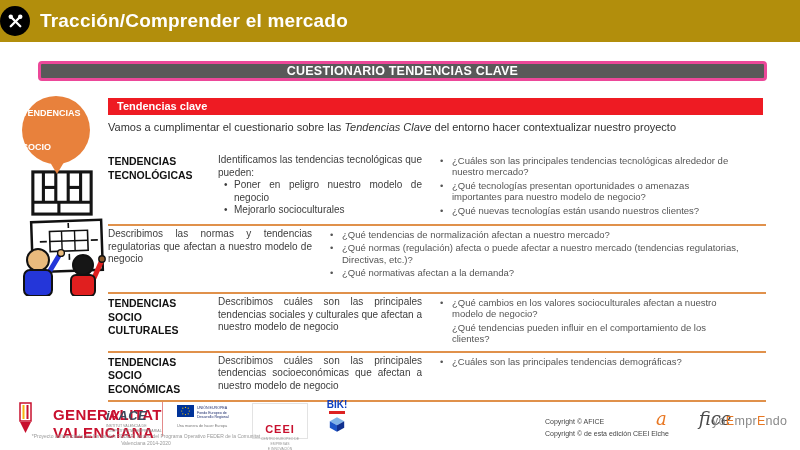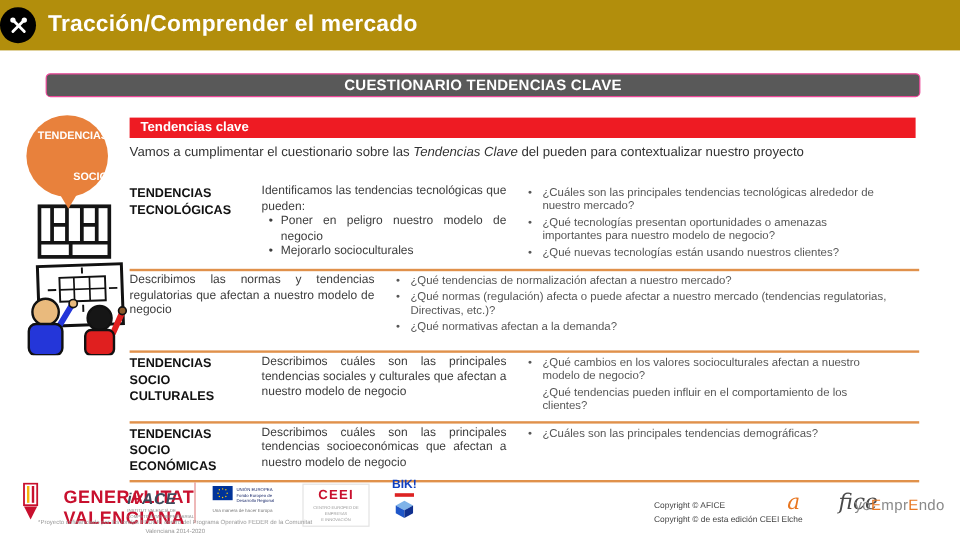--- a/index.html
+++ b/index.html
@@ -13,28 +13,28 @@
 
   
   .header{position:absolute;top:0;left:0;right:0;height:42px;background:var(--gold);
           display:flex;align-items:center;}
   .tool-circle{width:30px;height:30px;background:#000;border-radius:50%;
           display:flex;align-items:center;justify-content:center;margin-right:10px;flex:0 0 30px;}
   .header-title{color:#fff;font-size:19px;font-weight:bold;margin:0;letter-spacing:.2px;}
 
   
   .banner{position:absolute;left:38px;top:61px;width:729px;height:20px;background:var(--banner);
-          border:1px solid #ec4899;border-radius:4px;color:#fff;font-weight:bold;font-size:12.5px;
+          border:3px solid #ec4899;border-radius:4px;color:#fff;font-weight:bold;font-size:12.5px;
           display:flex;align-items:center;justify-content:center;letter-spacing:.2px;}
 
   
   .balloon{position:absolute;left:22px;top:96px;width:70px;text-align:center;}
   .bubble{width:68px;height:68px;background:var(--orange);border-radius:50%;color:#fff;
           font-weight:bold;font-size:9px;line-height:1.35;display:flex;flex-direction:column;
-          align-items:flex-end;justify-content:center;position:relative;z-index:2;gap:22px;}
+          align-items:flex-start;justify-content:center;position:relative;z-index:2;gap:22px;}
   .tail{width:0;height:0;border-left:13px solid transparent;border-right:13px solid transparent;
         border-top:22px solid var(--orange);margin:-12px auto 0;position:relative;z-index:1;}
 
   .canvas-icon{position:absolute;left:31px;top:170px;}
   .kids{position:absolute;left:10px;top:216px;}
 
   
   .red-bar{position:absolute;left:108px;top:98px;width:655px;height:17px;background:var(--red);
            color:#fff;font-size:11px;font-weight:bold;line-height:17px;padding-left:9px;}
   .intro{position:absolute;left:108px;top:121px;width:664px;font-size:11px;color:#333;}
@@ -65,21 +65,21 @@
   .ivace{position:absolute;left:106px;top:408px;text-align:left;}
   .ivace-name{font-size:13px;font-weight:bold;color:#3D4A5C;font-style:italic;letter-spacing:.5px;}
   .ivace-name .v{color:#C8102E;}
   .ivace-sub{font-size:3.6px;color:#8a8a8a;line-height:1.4;margin-top:1px;}
   .divider-red{position:absolute;left:162px;top:402px;width:1px;height:34px;background:#E38A8A;}
   .eu{position:absolute;left:177px;top:405px;width:62px;}
   .eu-top{display:flex;align-items:flex-start;}
   .eu-text{font-size:3.6px;color:#1a2a6b;line-height:1.3;margin-left:3px;margin-top:1px;}
   .eu-caption{font-size:3.8px;color:#777;margin-top:4px;}
   .ceei{position:absolute;left:252px;top:403px;width:56px;height:36px;background:#fff;
-        border:1px solid #e3e3e3;text-align:center;padding-top:4px;}
+        border:1px solid #e3e3e3;text-align:center;padding-top:20px;}
   .ceei-name{color:#C8102E;font-weight:bold;font-size:11px;letter-spacing:1px;line-height:1;}
   .ceei-sub{font-size:3.4px;color:#999;line-height:1.4;margin-top:2px;}
   .bik{position:absolute;left:324px;top:400px;text-align:center;width:26px;}
   .bik-name{color:#1040C0;font-weight:bold;font-size:10px;line-height:1;}
   .bik-bar{width:16px;height:3px;background:#D22;margin:1px auto 2px;}
   .funding{position:absolute;left:28px;top:433px;width:236px;font-size:5px;color:#999;
            text-align:center;line-height:1.35;}
   .copyright{position:absolute;left:545px;top:416px;font-size:7px;color:#444;line-height:1.7;}
   .afice{position:absolute;left:656px;top:408px;font-family:"DejaVu Serif",serif;
          font-style:italic;font-size:18px;}
@@ -151,21 +151,21 @@
       <circle cx="28" cy="44" r="11" fill="#E9BA7D" stroke="#111" stroke-width="2"></circle>
       <rect x="14" y="54" width="28" height="26" rx="6" fill="#2436D9" stroke="#111" stroke-width="2"></rect>
       <line x1="84" y1="62" x2="92" y2="44" stroke="#E01F1F" stroke-width="5" stroke-linecap="round"></line>
       <circle cx="92" cy="43" r="3.2" fill="#8A5A2B" stroke="#111" stroke-width="1.4"></circle>
       <circle cx="73" cy="49" r="10" fill="#161616" stroke="#111" stroke-width="2"></circle>
       <rect x="61" y="59" width="24" height="21" rx="5" fill="#E01F1F" stroke="#111" stroke-width="2"></rect>
     </svg>
   </div>
 
   <div class="red-bar">Tendencias clave</div>
-  <div class="intro"><span>Vamos a cumplimentar el cuestionario sobre las </span><em>Tendencias Clave</em><span> del pueden para contextualizar nuestro proyecto</span></div>
+  <div class="intro"><span>Vamos a cumplimentar el cuestionario sobre las </span><em>Tendencias Clave</em><span> del entorno hacer contextualizar nuestro proyecto</span></div>
 
   <div class="table">
     <div class="t-row">
       <div class="c-label row-label">TENDENCIAS TECNOLÓGICAS</div>
       <div class="c-desc">
         <div class="desc-text">Identificamos las tendencias tecnológicas que pueden:</div>
         <ul class="desc-bullets">
             <li>Poner en peligro nuestro modelo de negocio</li>
             <li>Mejorarlo socioculturales</li>
           </ul>

